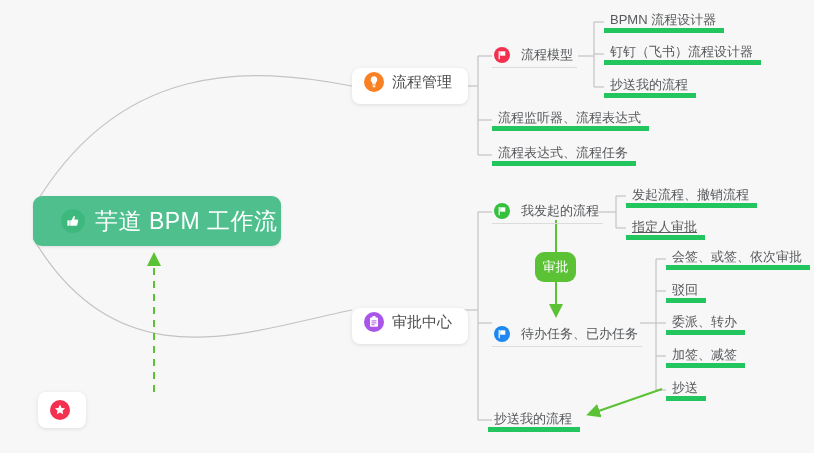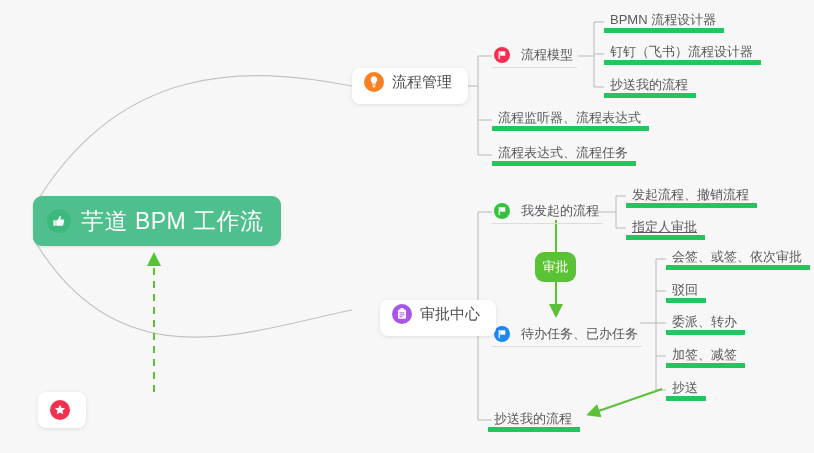--- a/index.html
+++ b/index.html
@@ -31,21 +31,21 @@
     position: absolute;
     left: 33px;
     top: 196px;
     width: 248px;
     height: 50px;
     background: #4fc08d;
     border-radius: 9px;
     box-shadow: 0 1px 3px rgba(0,0,0,0.10);
     display: flex;
     align-items: center;
-    padding-left: 14px;
+    padding-left: 28px;
     box-sizing: border-box;
     z-index: 6;
   }
   .root-label {
     color: #ffffff;
     font-size: 23px;
     letter-spacing: 0.5px;
     margin-left: 10px;
     white-space: nowrap;
   }
@@ -244,21 +244,21 @@
       <svg viewBox="0 0 20 20" width="20" height="20">
         <circle cx="10" cy="10" r="10" fill="#f98124"></circle>
         <path d="M10 4.2a3.3 3.3 0 0 0-1.9 6v1.5h3.8V10.2A3.3 3.3 0 0 0 10 4.2z" fill="#ffffff"></path>
         <rect x="8.3" y="12.4" width="3.4" height="1.1" rx="0.5" fill="#ffffff"></rect>
         <rect x="8.7" y="14.1" width="2.6" height="1.1" rx="0.5" fill="#ffffff"></rect>
       </svg>
     </span>
     <span class="branch-label">流程管理</span>
   </div>
 
-  <div class="branch-node" style="left:352px; top:300px;margin-left:28px;">
+  <div class="branch-node" style="left:352px; top:308px;">
     <span class="icon-badge">
       <svg viewBox="0 0 20 20" width="20" height="20">
         <circle cx="10" cy="10" r="10" fill="#a855e8"></circle>
         <rect x="6" y="5.4" width="8" height="9.4" rx="1.1" fill="#ffffff"></rect>
         <rect x="8.3" y="4.1" width="3.4" height="2.1" rx="0.8" fill="#ffffff"></rect>
         <rect x="7.5" y="8.4" width="5" height="0.95" fill="#a855e8"></rect>
         <rect x="7.5" y="10.4" width="5" height="0.95" fill="#a855e8"></rect>
         <rect x="7.5" y="12.3" width="3.2" height="0.95" fill="#a855e8"></rect>
       </svg>
     </span>

